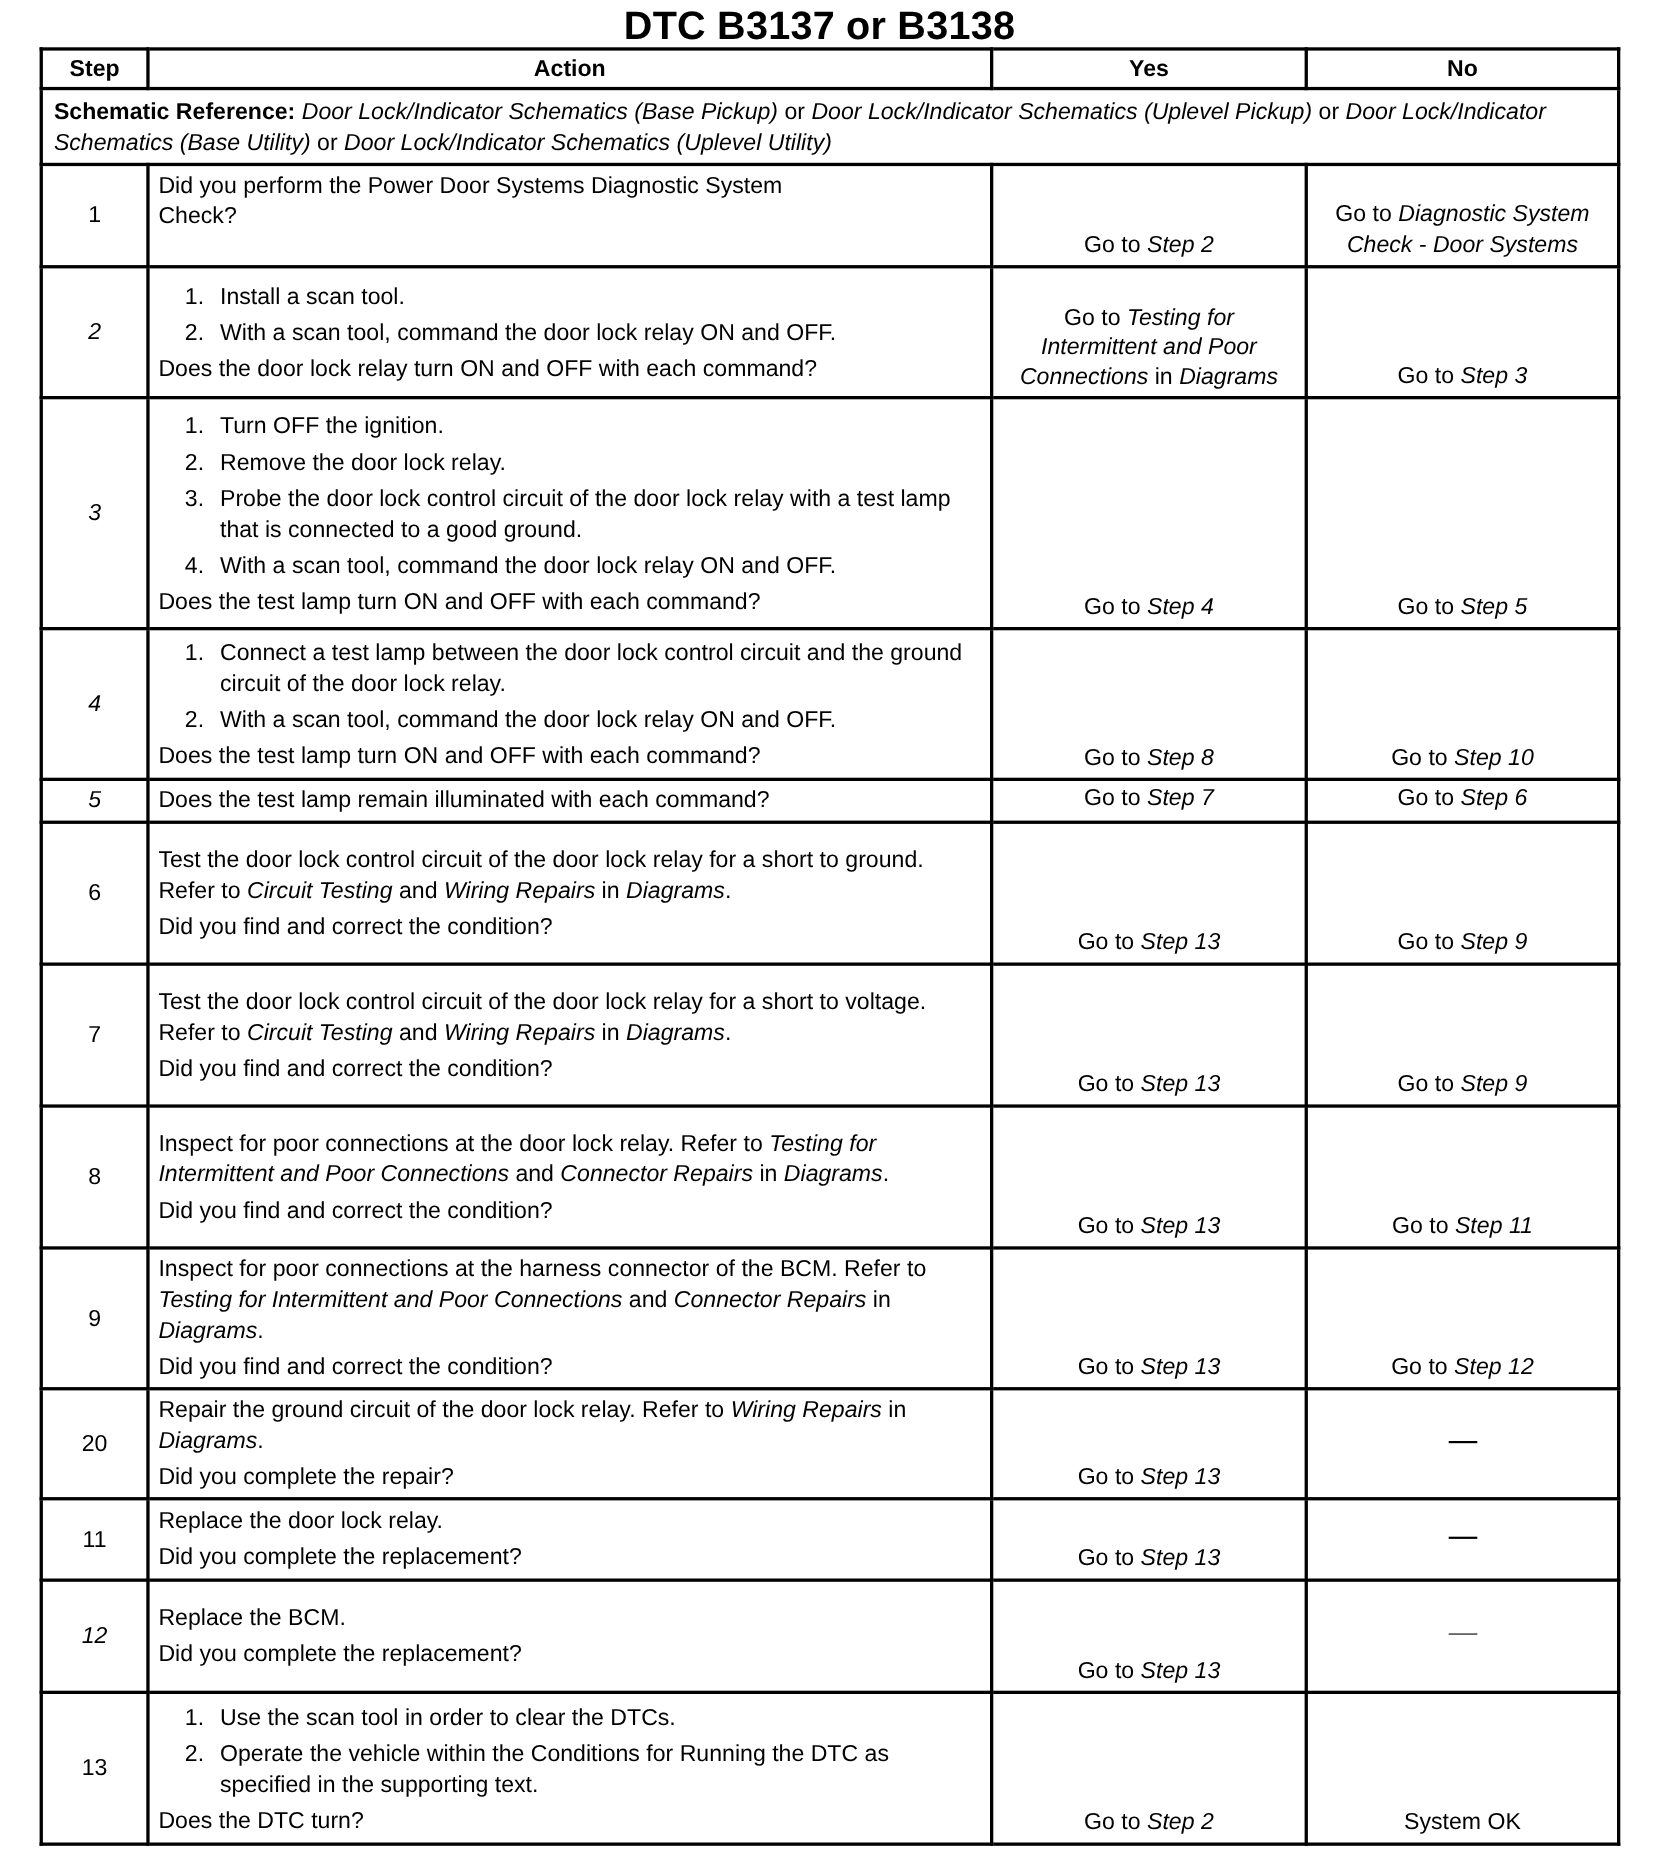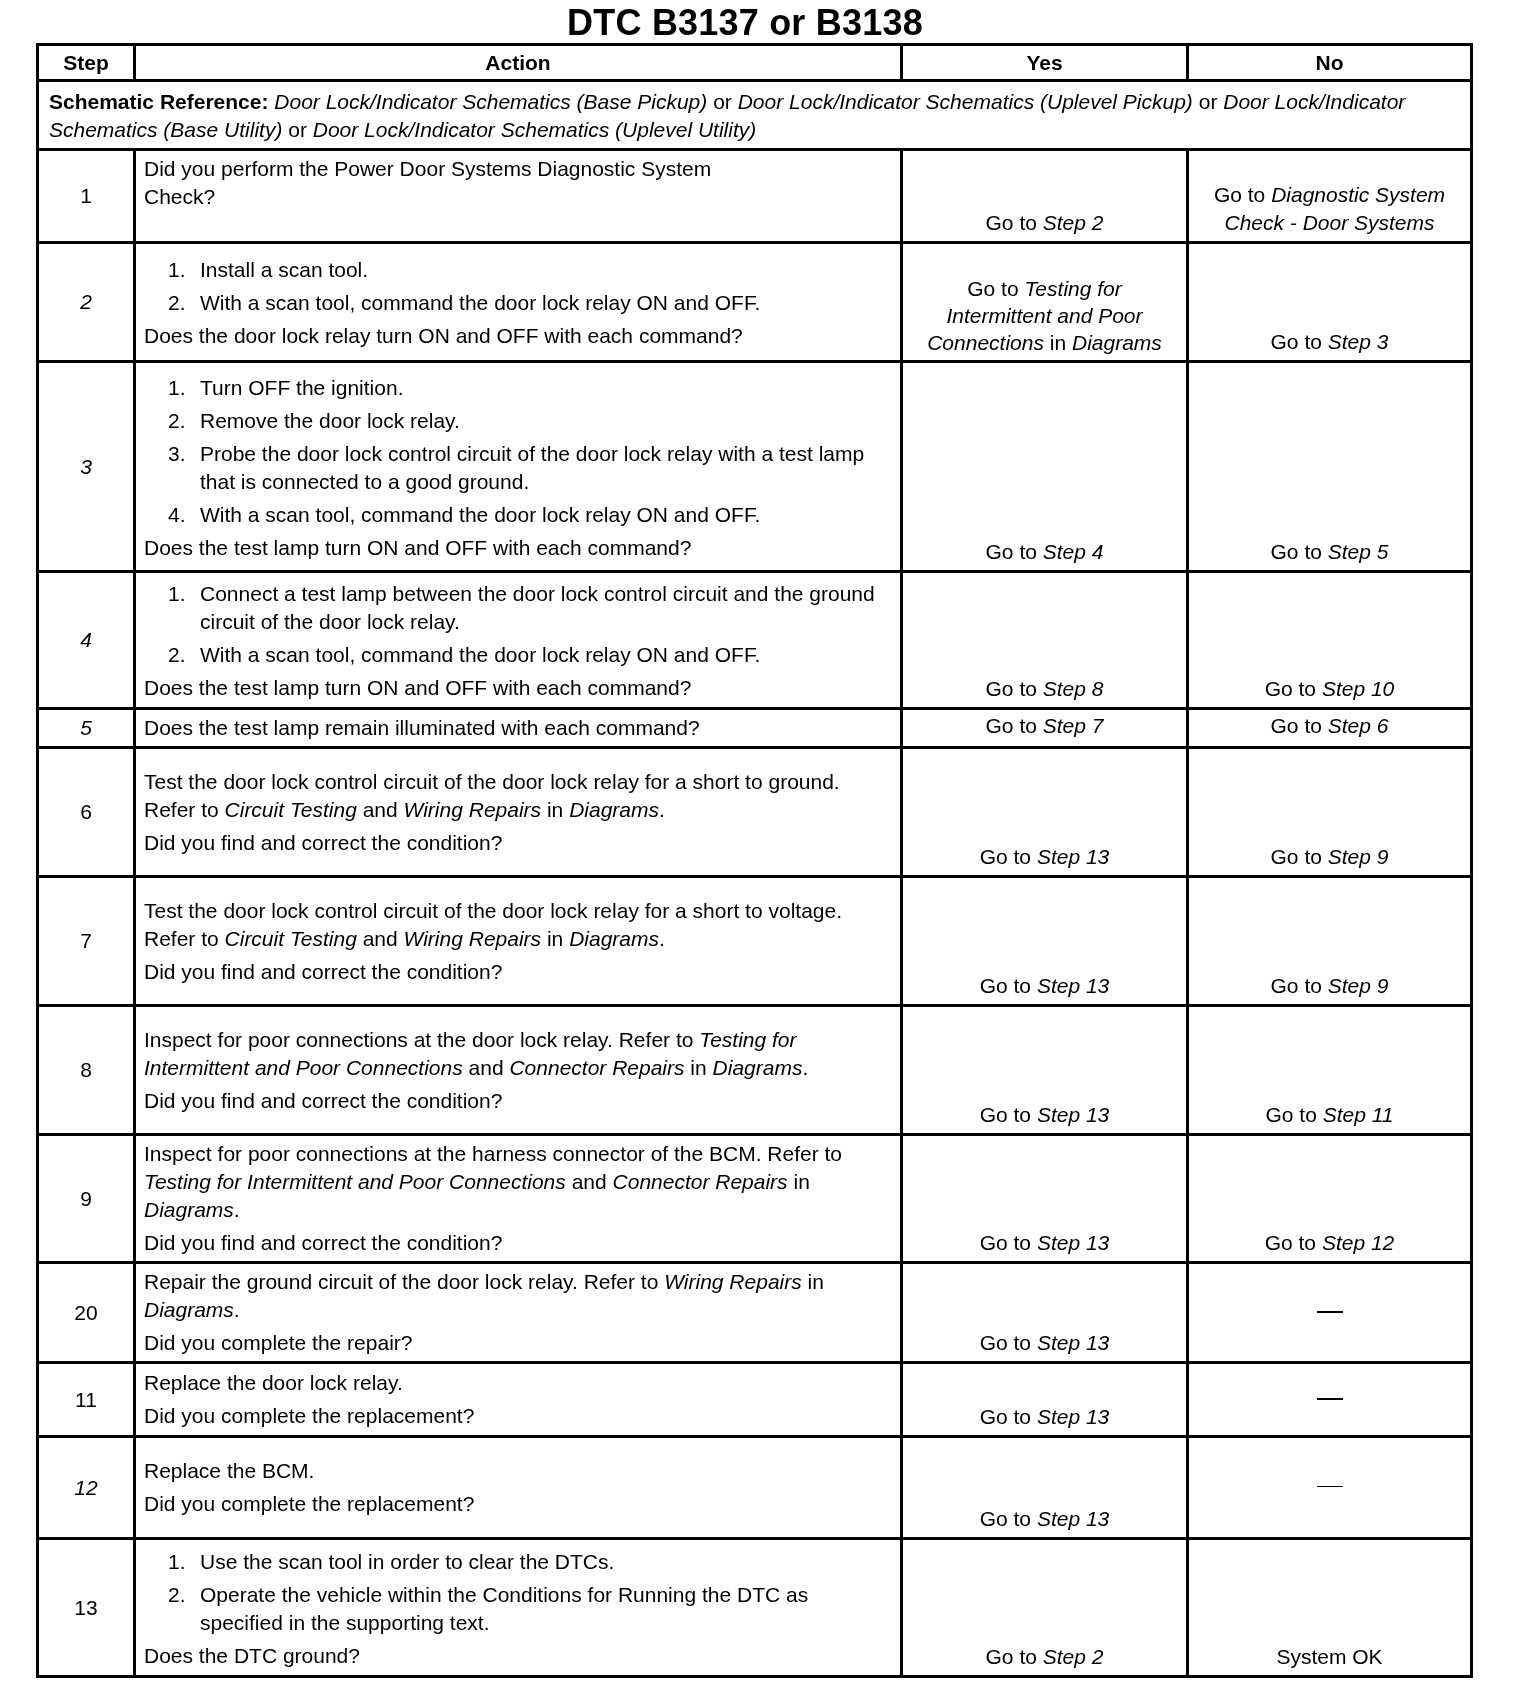--- a/index.html
+++ b/index.html
@@ -333,21 +333,21 @@
       <td class="step-cell">13</td>
       <td class="action-cell">
         <div class="ol-item">
             <span class="ol-num">1.</span>
             <span class="ol-text">Use the scan tool in order to clear the DTCs.</span>
           </div>
         <div class="ol-item" style="padding-right:40px">
             <span class="ol-num">2.</span>
             <span class="ol-text">Operate the vehicle within the Conditions for Running the DTC as specified in the supporting text.</span>
           </div>
-        <div class="q">Does the DTC ground?</div>
+        <div class="q">Does the DTC turn?</div>
       </td>
       <td class="yesno-cell">
         <span>Go to</span>
         <i>Step 2</i>
       </td>
       <td class="yesno-cell">
         <span>System OK</span>
       </td>
     </tr>
   </tbody>

